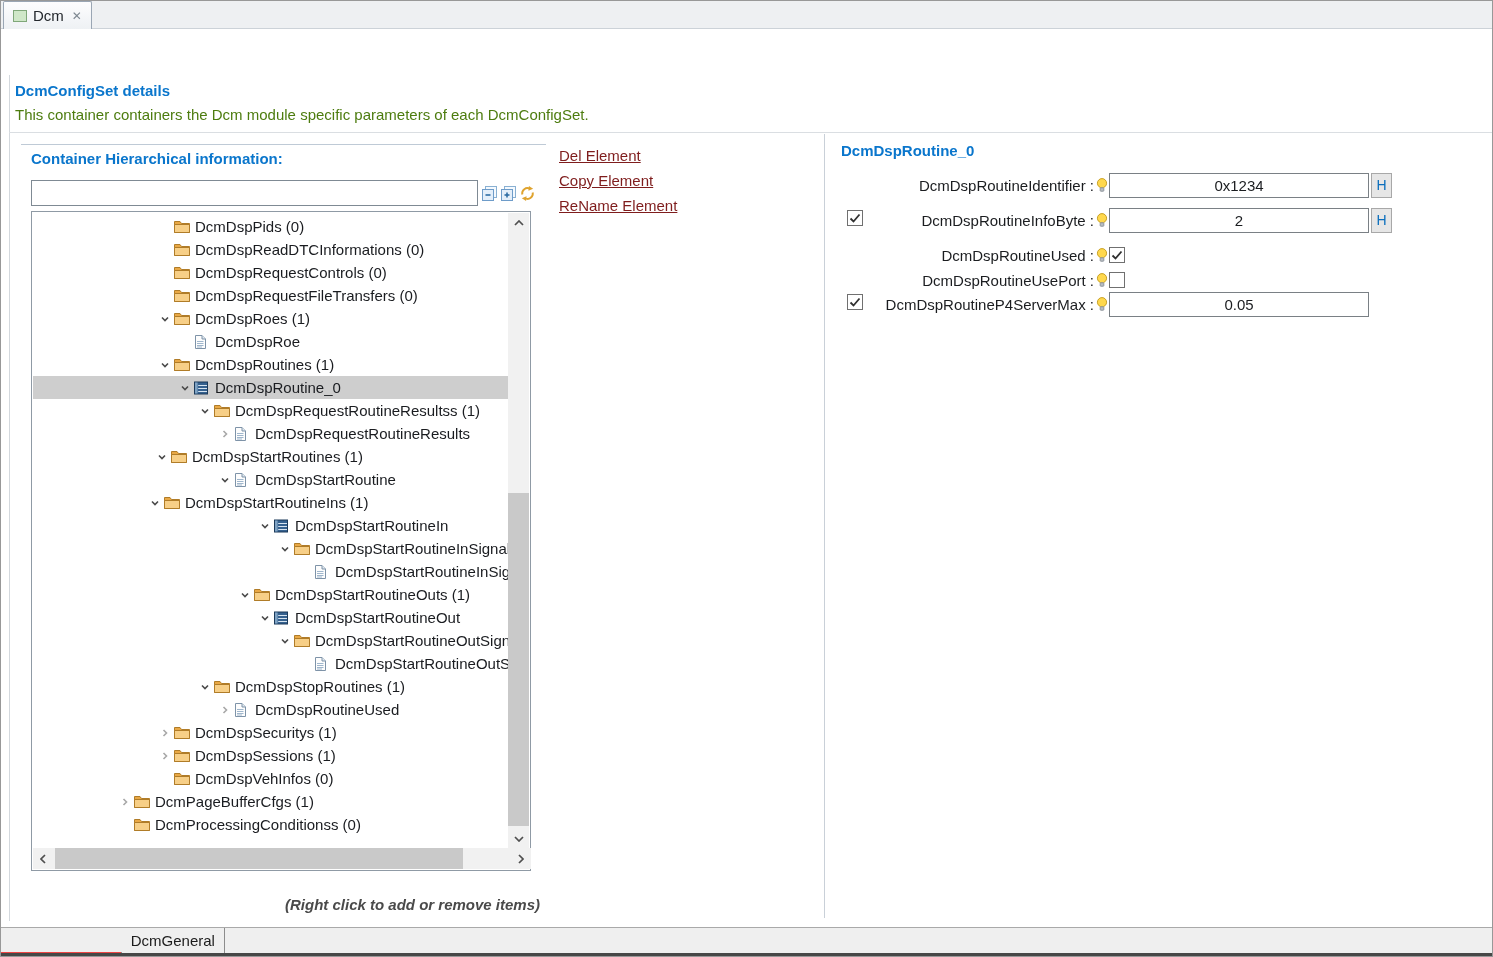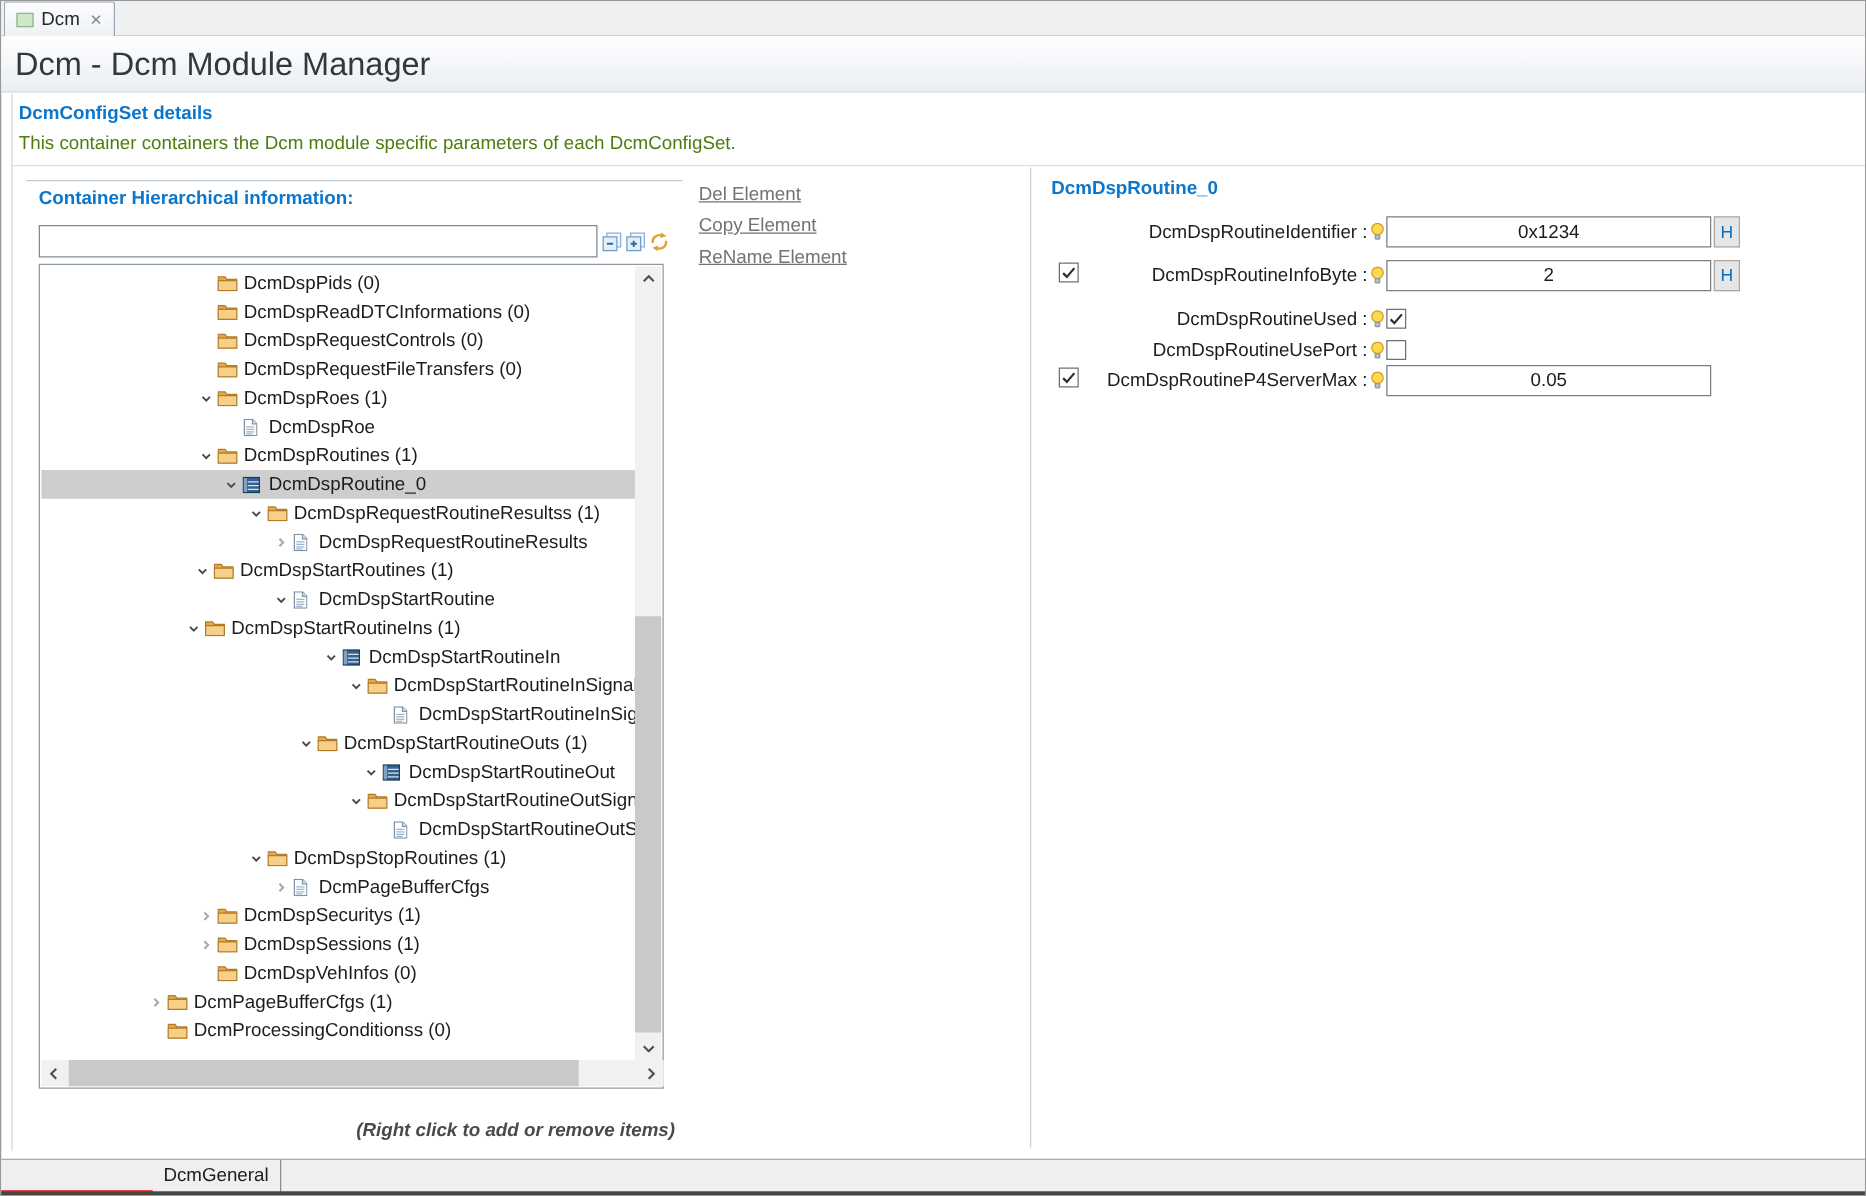--- a/index.html
+++ b/index.html
@@ -45,21 +45,21 @@
   #vscroll { position:absolute; right:1px; top:1px; width:21px; height:636px; background:#f1f1f1; }
   #vthumb { position:absolute; left:0; top:280px; width:21px; height:333px; background:#c9c9c9; }
   .sbtn { position:absolute; width:21px; height:20px; display:flex; align-items:center; justify-content:center; }
   #hscroll { position:absolute; left:1px; bottom:1px; width:498px; height:21px; background:#f1f1f1; }
   #hthumb { position:absolute; left:22px; top:0; width:408px; height:21px; background:#c9c9c9; }
   .sbtn-h { position:absolute; width:20px; height:21px; display:flex; align-items:center; justify-content:center; }
 
   #hint { left:0px; top:895px; width:823px; text-align:center; font-size:15px; font-weight:bold; font-style:italic; color:#4a4a4a; }
 
   
-  .action-link { left:558px; font-size:15px; color:#737373; text-decoration:underline; cursor:pointer; }
+  .action-link { left:558px; font-size:15px; color:#7f1d1d; text-decoration:underline; cursor:pointer; }
 
   
   #right-title { left:840px; top:141px; font-size:15px; font-weight:bold; color:#0a76cc; }
   .frow { position:absolute; display:flex; align-items:center; height:26px; }
   .flabel { width:255px; text-align:right; font-size:15px; color:#1b1d20; white-space:nowrap; }
   .bulb { width:12px; height:15px; margin:0 1px 0 2px; flex:none; }
   .ftext { width:260px; height:25px; border:1px solid #7a8085; font-size:15px; padding:0 4px; background:#fff; color:#1b1d20;text-align:center; }
   .hexbtn { width:21px; height:25px; margin-left:2px; background:#e6e6e6; border:1px solid #a8a8a8; font-size:14px;
     color:#0a6ebd; display:flex; align-items:center; justify-content:center; cursor:pointer; }
   .cbox { width:16px; height:16px; background:#fff; border:1px solid #707070; display:inline-flex; align-items:center; justify-content:center; flex:none; }
@@ -81,23 +81,20 @@
       <span class="t-icon" style="width:14px">
           <svg width="14" height="12" viewBox="0 0 14 12">
             <rect x="0.5" y="0.5" width="13" height="11" fill="#cfe7c8" stroke="#7fa779"></rect>
           </svg>
         </span>
       <span class="tab-label">Dcm</span>
       <span class="tab-close">✕</span>
     </div>
   </div>
 
-  <div id="titlebar" class="abs">
-    <span id="page-title">Dcm - Dcm Module Manager</span>
-  </div>
 
   <div id="frame-left" class="abs"></div>
   <div id="section-title" class="abs">DcmConfigSet details</div>
   <div id="section-desc" class="abs">This container containers the Dcm module specific parameters of each DcmConfigSet.</div>
   <div id="sep1" class="abs"></div>
   <div id="vdivider" class="abs"></div>
 
   <div id="panel-top-border" class="abs"></div>
   <div id="panel-title" class="abs">Container Hierarchical information:</div>
   <input id="search-input" class="abs" value="" style="">
@@ -368,21 +365,21 @@
             </svg>
           </span>
           <span class="t-icon">
             <svg width="16" height="13" viewBox="0 0 16 13">
               <path d="M0.5 1.5 H6 L7.5 3.5 H15.5 V12.5 H0.5 Z" fill="#e9a845" stroke="#b07c28"></path>
               <path d="M0.5 4.5 H15.5 V12.5 H0.5 Z" fill="#f7cf87" stroke="#b07c28"></path>
             </svg>
           </span>
           <span class="t-label">DcmDspStartRoutineOuts (1)</span>
         </div>
-        <div class="trow" style="padding-left: 223px; margin-left: 32px;">
+        <div class="trow" style="padding-left: 223px;">
           <span class="t-chev">
             <svg width="10" height="10" viewBox="0 0 10 10">
               <polyline points="2,3.5 5,6.5 8,3.5" fill="none" stroke="#4a4a4a" stroke-width="1.6"></polyline>
             </svg>
           </span>
           <span class="t-icon">
             <svg width="14" height="14" viewBox="0 0 14 14">
               <rect x="0.5" y="1" width="13" height="12" fill="#35618f" stroke="#1c3a5a"></rect>
               <rect x="1" y="1.5" width="2.6" height="11" fill="#7fa3c4"></rect>
               <g stroke="#d7e4f0">
@@ -449,21 +446,21 @@
               <path d="M1.5 0.5 H8 L11.5 4 V13.5 H1.5 Z" fill="#fdfdfd" stroke="#7e93a8"></path>
               <path d="M8 0.5 V4 H11.5" fill="#e2eaf2" stroke="#7e93a8"></path>
               <g stroke="#9fb6cc">
                 <line x1="3" y1="6.5" x2="9.5" y2="6.5"></line>
                 <line x1="3" y1="8.5" x2="9.5" y2="8.5"></line>
                 <line x1="3" y1="10.5" x2="9.5" y2="10.5"></line>
                 <line x1="3" y1="12" x2="8" y2="12"></line>
               </g>
             </svg>
           </span>
-          <span class="t-label">DcmPageBufferCfgs</span>
+          <span class="t-label">DcmDspRoutineUsed</span>
         </div>
         <div class="trow" style="padding-left: 123px;">
           <span class="t-chev">
             <svg width="10" height="10" viewBox="0 0 10 10">
               <polyline points="3.5,2 6.5,5 3.5,8" fill="none" stroke="#a8a8a8" stroke-width="1.6"></polyline>
             </svg>
           </span>
           <span class="t-icon">
             <svg width="16" height="13" viewBox="0 0 16 13">
               <path d="M0.5 1.5 H6 L7.5 3.5 H15.5 V12.5 H0.5 Z" fill="#e9a845" stroke="#b07c28"></path>

